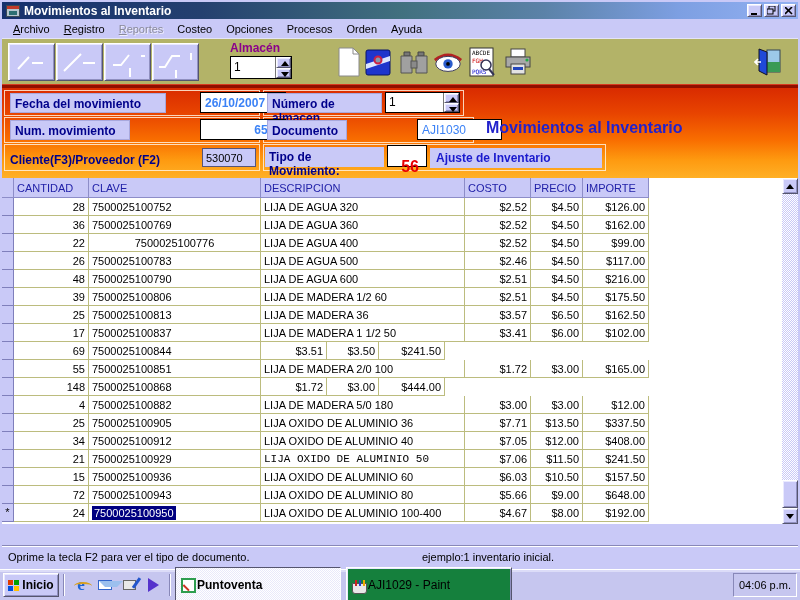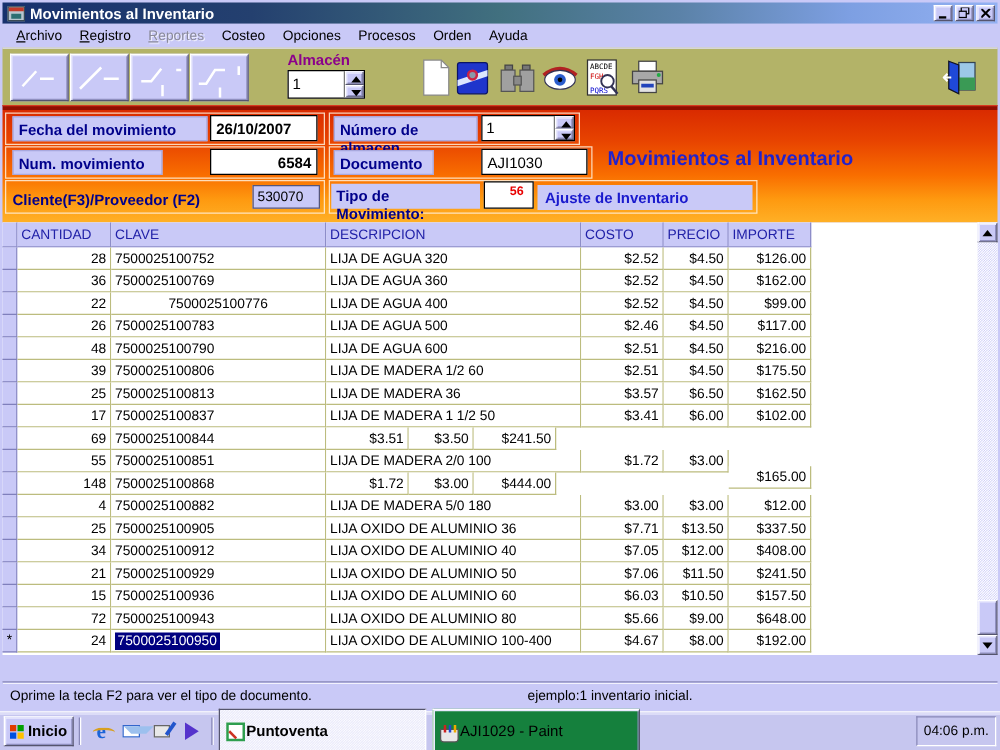--- a/index.html
+++ b/index.html
@@ -47,37 +47,37 @@
   .spin-btn.down::after { content:""; position:absolute; left:4px; top:3px; border-left:4px solid transparent;
                           border-right:4px solid transparent; border-top:5px solid #000; }
   .tb-icon { position:absolute; top:7px; width:32px; height:32px; display:flex; align-items:center; justify-content:center; }
 
   
   #formarea { position:absolute; left:0; top:86px; right:0; height:90px;
               background:linear-gradient(180deg,#d92b00 0%,#e84400 28%,#f96e00 58%,#fe9a10 80%,#ffb026 100%); }
   .fbox { position:absolute; border:1px solid rgba(255,240,220,.85); }
   .fld-label { position:absolute; background:#c9c9f7; color:#00008b; font-weight:bold; font-size:12px;
                padding:3px 4px 0; border:1px solid #a8a8dd; }
-  .fld-input { position:absolute; background:#fff; border:1px solid #000; color:#000000;
-               font-size:12px; padding:3px 4px 4px; }
+  .fld-input { position:absolute; background:#fff; border:1px solid #000; color:#3b82f6;
+               font-size:12px; padding:3px 4px 4px;margin-left:32px; }
   .bold { font-weight:bold; }
   .right { text-align:right; }
   #almacen2-spin { position:absolute; left:383px; top:4px; width:75px; height:21px; background:#fff;
                    border:1px solid #000; display:flex; }
   #almacen2-value { flex:1; font-size:12px; padding:2px 0 0 3px; }
   #form-heading { position:absolute; left:484px; top:31px; width:320px; color:#2222cc;
                   font-size:16px; font-weight:bold; }
   #cliente-label { position:absolute; left:8px; top:65px; color:#00008b; font-weight:bold; font-size:12px; }
   #cliente-input { position:absolute; left:200px; top:60px; width:54px; height:19px; background:#c9c9f7;
                    border:1px solid #55557a; font-size:11px; padding:3px 0 0 3px; color:#000; }
   #tipo-label { position:absolute; left:263px; top:59px; width:119px; background:#c9c9f7; color:#00008b;
                 font-weight:bold; font-size:12px; padding:3px 4px 0; height:20px; }
   #tipo-code { position:absolute; left:385px; top:57px; width:40px; height:22px; background:#fff;
-               border:1px solid #000; color:#e80000; font-weight:bold; font-size:10px; text-align:right;
-               padding:2px 7px 0 0; }
+               border:1px solid #000; color:#e80000; font-weight:bold; font-size:16px; text-align:right;
+               padding:12px 7px 0 0; }
   #tipo-desc { position:absolute; left:428px; top:60px; width:172px; height:20px; background:#c9c9f7;
                color:#1a1acd; font-weight:bold; font-size:12px; padding:3px 0 0 6px; }
 
   
   #gridarea { position:absolute; left:0; top:176px; right:0; height:346px; background:#fff; }
   #grid-header { position:absolute; left:0; top:0; height:20px; display:flex; }
   .hcell { background:#c9c9f7; color:#2121a8; font-size:11px; padding:4px 0 0 3px;
            border-right:1px solid #8d8dc8; border-bottom:1px solid #8d8dc8; height:20px; }
   #grid-body { position:absolute; left:0; top:20px; }
   .grid-row { display:flex; height:18px; }
@@ -405,21 +405,21 @@
             <span class="cell num" style="width: 52px;">$3.50</span>
             <span class="cell num" style="width: 66px;">$241.50</span>
           </div>
           <div class="grid-row">
             <span class="selcell" style="width: 12px;"></span>
             <span class="cell num" style="width: 75px;">55</span>
             <span class="cell" style="width: 172px;">7500025100851</span>
             <span class="cell" style="width: 204px;">LIJA DE MADERA 2/0 100</span>
             <span class="cell num" style="width: 66px;">$1.72</span>
             <span class="cell num" style="width: 52px;">$3.00</span>
-            <span class="cell num" style="width: 66px; margin-top: 13px;">$165.00</span>
+            <span class="cell num" style="width: 66px;">$165.00</span>
           </div>
           <div class="grid-row">
             <span class="selcell" style="width: 12px;"></span>
             <span class="cell num" style="width: 75px;">148</span>
             <span class="cell" style="width: 172px;">7500025100868</span>
             <span class="cell num" style="width: 66px;">$1.72</span>
             <span class="cell num" style="width: 52px;">$3.00</span>
             <span class="cell num" style="width: 66px;">$444.00</span>
           </div>
           <div class="grid-row">
@@ -446,21 +446,21 @@
             <span class="cell" style="width: 172px;">7500025100912</span>
             <span class="cell" style="width: 204px;">LIJA OXIDO DE ALUMINIO 40</span>
             <span class="cell num" style="width: 66px;">$7.05</span>
             <span class="cell num" style="width: 52px;">$12.00</span>
             <span class="cell num" style="width: 66px;">$408.00</span>
           </div>
           <div class="grid-row">
             <span class="selcell" style="width: 12px;"></span>
             <span class="cell num" style="width: 75px;">21</span>
             <span class="cell" style="width: 172px;">7500025100929</span>
-            <span class="cell" style="width: 204px;">LIJA OXIDO DE ALUMINIO 50</span>
+            <span class="cell" style="width: 204px; font-family: Liberation Mono, monospace;">LIJA OXIDO DE ALUMINIO 50</span>
             <span class="cell num" style="width: 66px;">$7.06</span>
             <span class="cell num" style="width: 52px;">$11.50</span>
             <span class="cell num" style="width: 66px;">$241.50</span>
           </div>
           <div class="grid-row">
             <span class="selcell" style="width: 12px;"></span>
             <span class="cell num" style="width: 75px;">15</span>
             <span class="cell" style="width: 172px;">7500025100936</span>
             <span class="cell" style="width: 204px;">LIJA OXIDO DE ALUMINIO 60</span>
             <span class="cell num" style="width: 66px;">$6.03</span>

